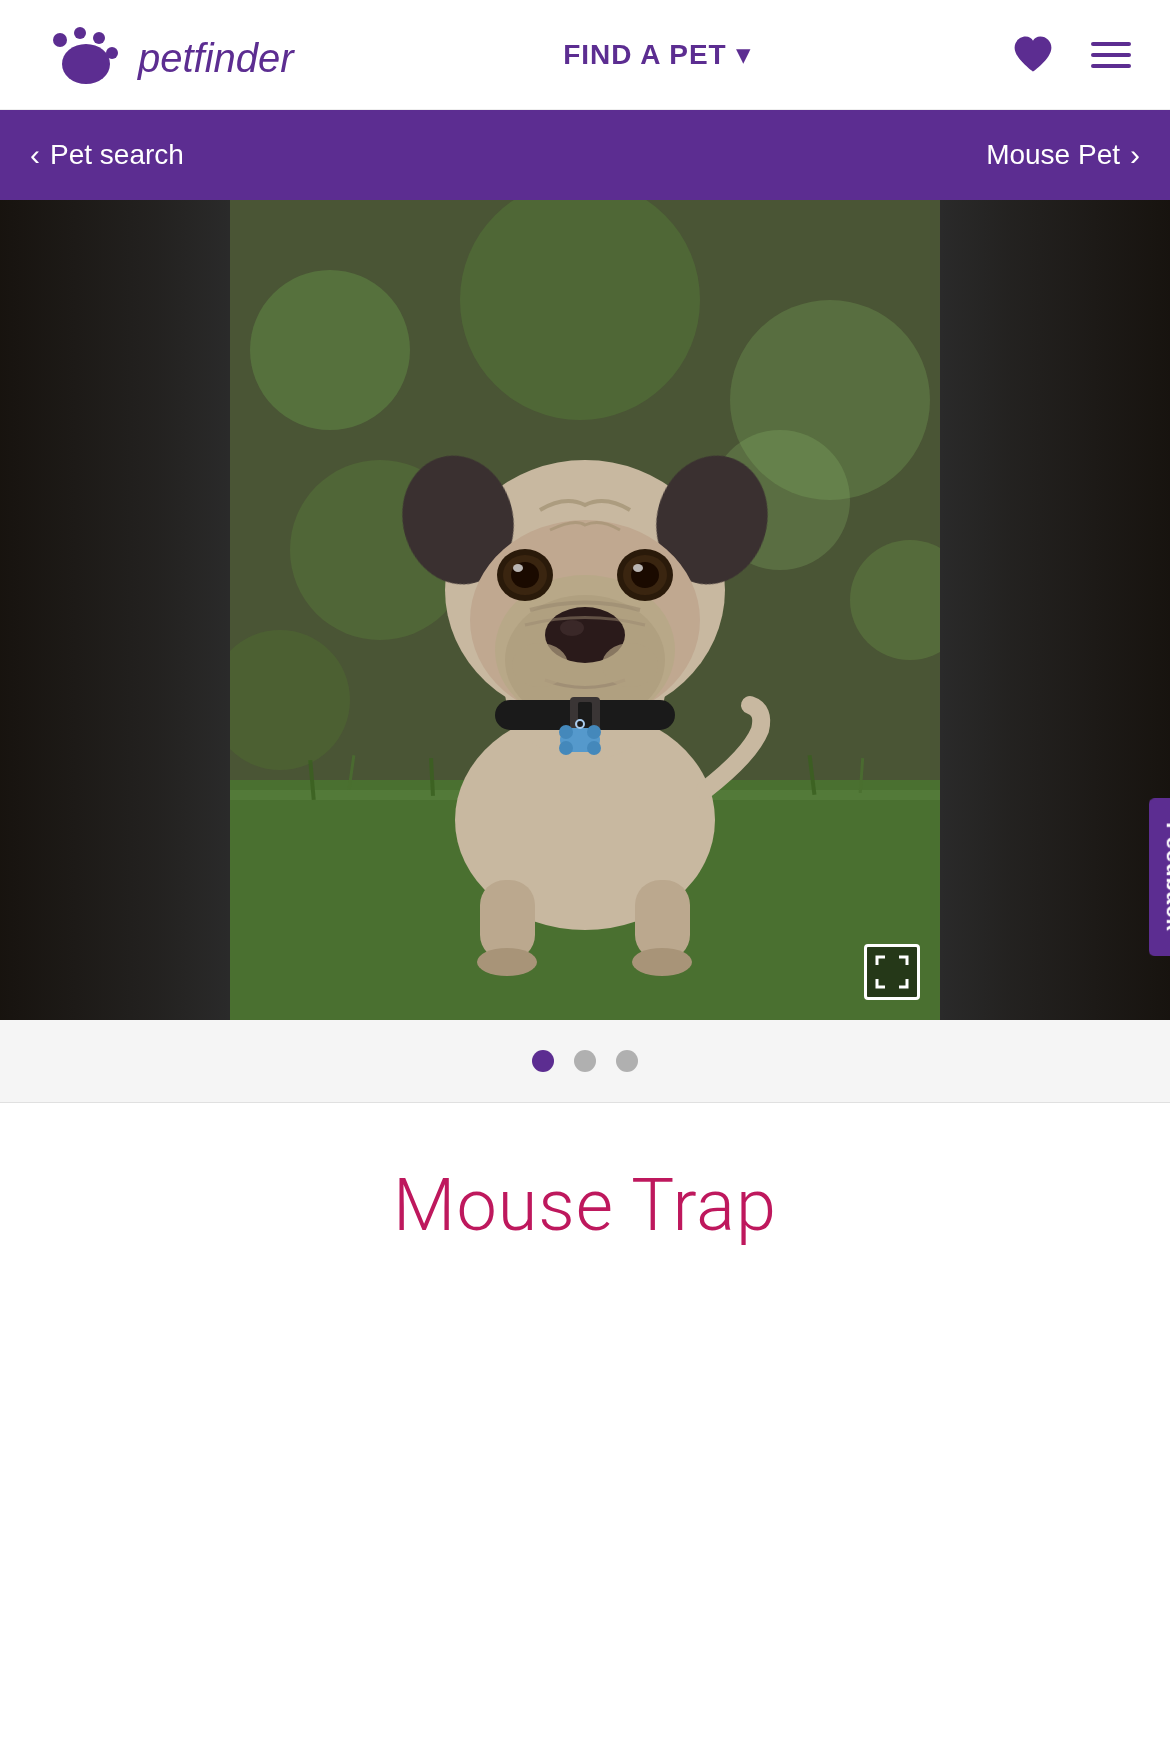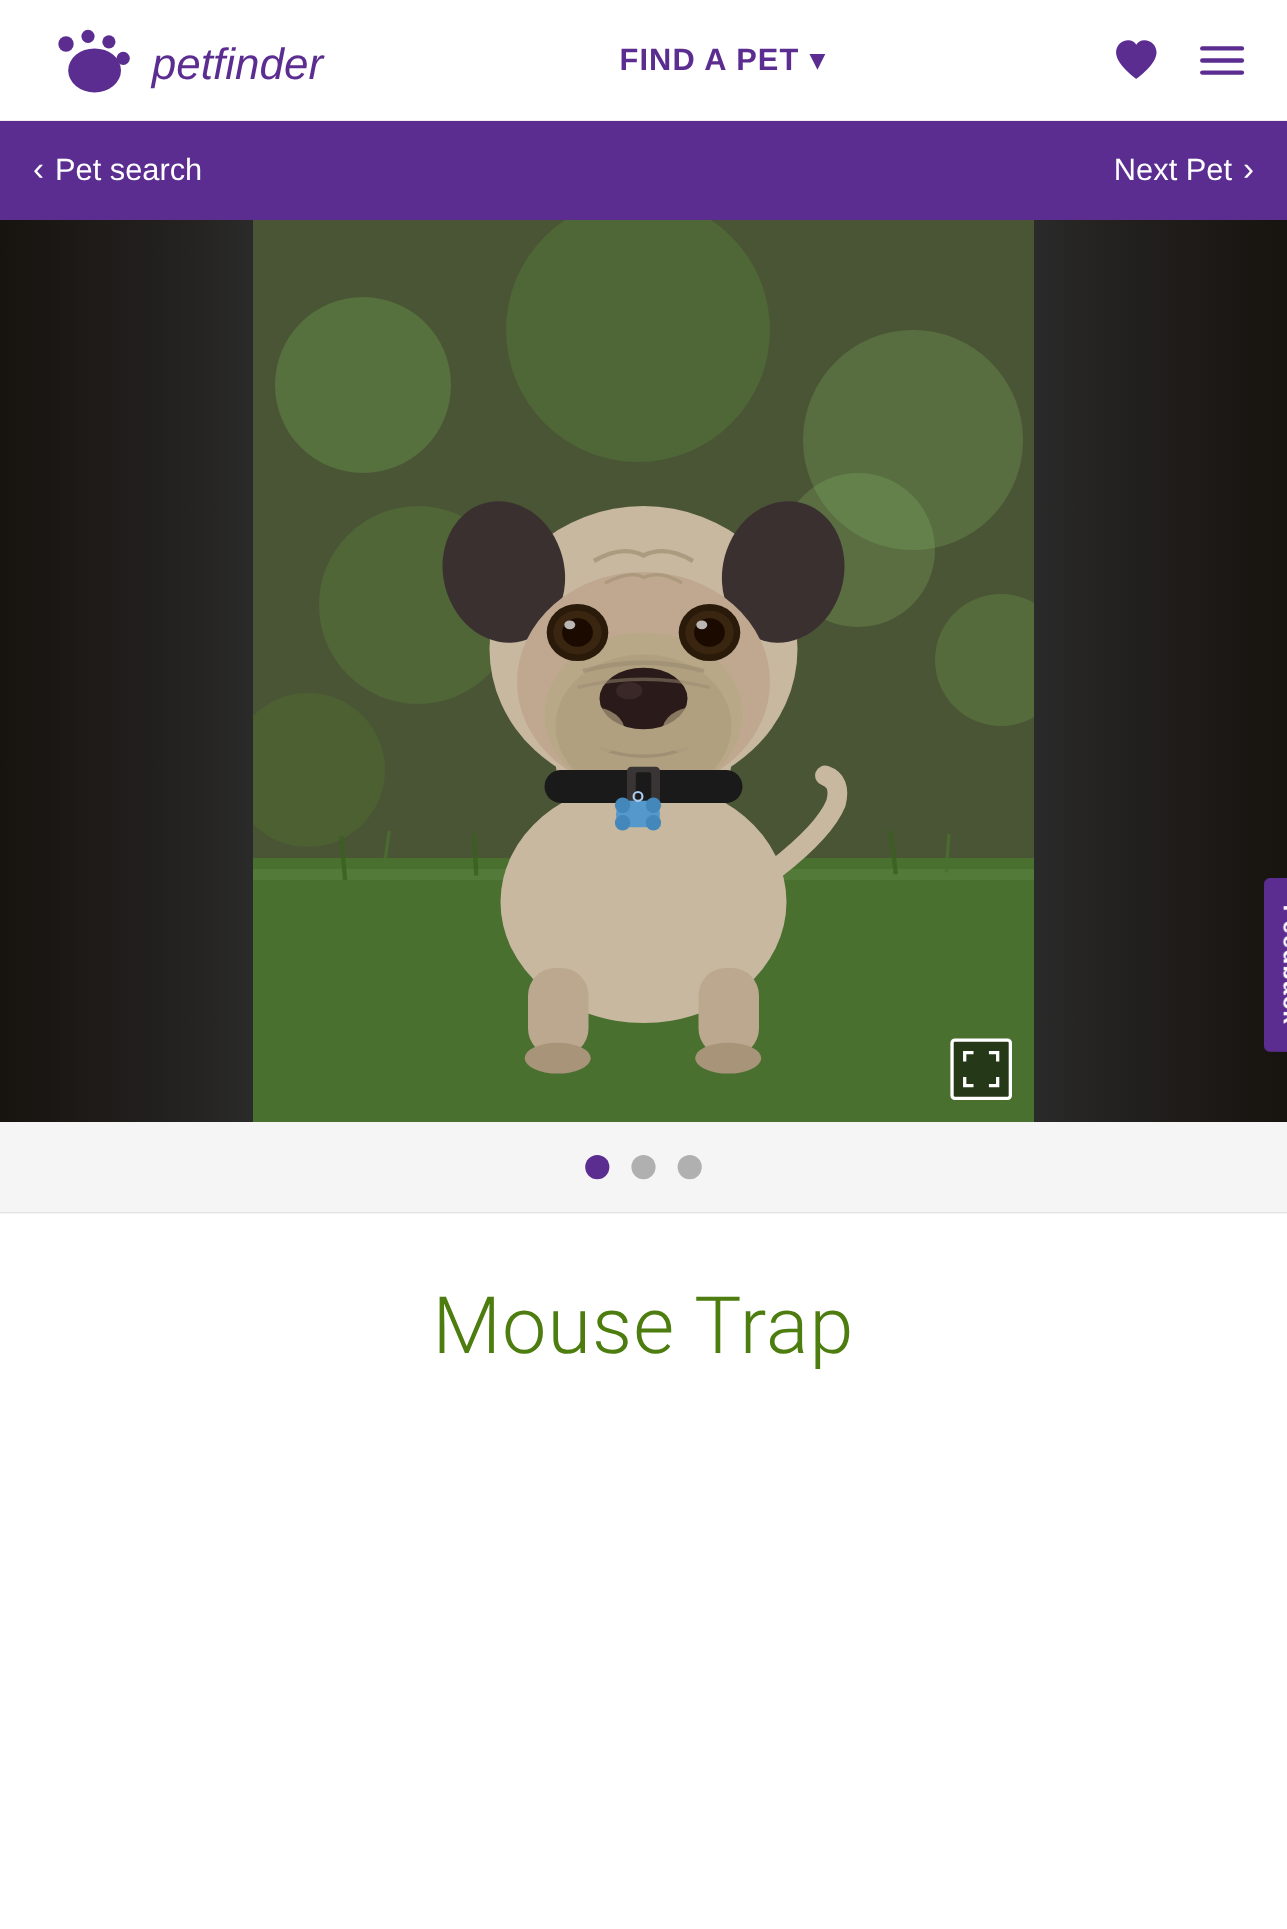--- a/index.html
+++ b/index.html
@@ -226,21 +226,21 @@
 
     
     .pet-name-section {
       padding: 60px 30px 30px;
       text-align: center;
     }
 
     .pet-name {
       font-size: 72px;
       font-weight: 300;
-      color: #4d7c0f;
+      color: #be185d;
       letter-spacing: 1px;
     }
   </style>
 </head>
 <body>
 
 <header class="header">
   <div class="logo-area">
     <svg class="logo-svg" viewBox="0 0 280 70">
 
@@ -276,21 +276,21 @@
     </button>
   </div>
 </header>
 
 <nav class="nav-bar">
   <button class="nav-link">
     <span class="nav-chevron">‹</span>
     <span>Pet search</span>
   </button>
   <button class="nav-link">
-    <span>Next Pet</span>
+    <span>Mouse Pet</span>
     <span class="nav-chevron">›</span>
   </button>
 </nav>
 
 <section class="image-section">
   <div class="dark-overlay-left"></div>
 
   <div class="pet-image-container">
     
     <svg width="710" height="820" viewBox="0 0 710 820" xmlns="http://www.w3.org/2000/svg">

